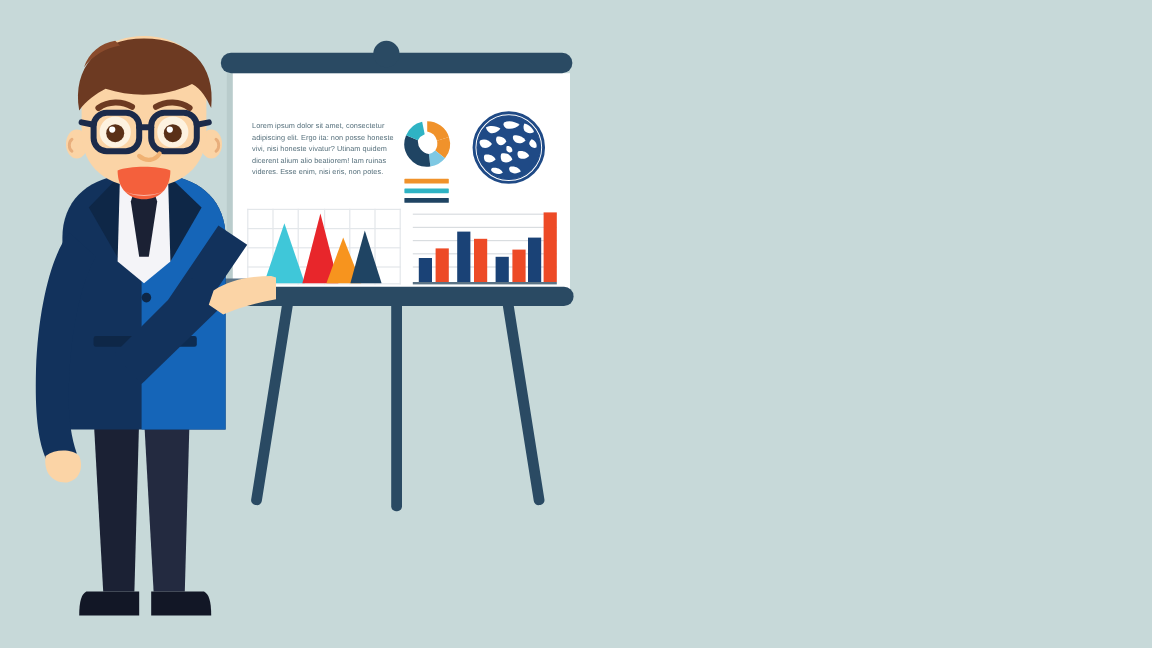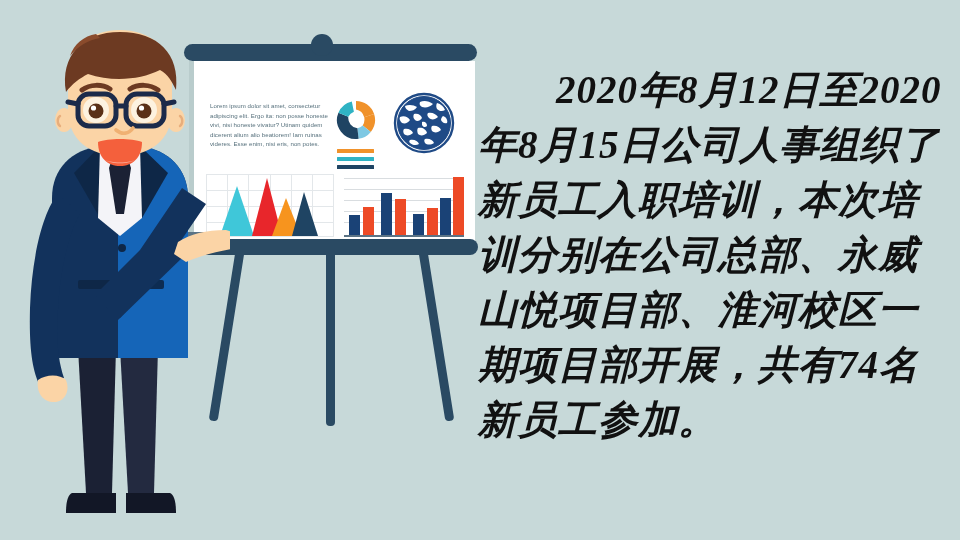--- a/index.html
+++ b/index.html
@@ -336,17 +336,14 @@
         <path d="M164,86 L174,84" stroke="#1b2a4a" stroke-width="5" stroke-linecap="round"></path>
       </g>
 
       <path d="M116,112 C122,117 129,116 133,110" fill="none" stroke="#f0b173" stroke-width="3.6" stroke-linecap="round"></path>
 
       <path d="M98,124 C108,120 132,120 142,124 C142,140 132,148 120,148 C108,148 98,140 98,124 Z" fill="#f4603c"></path>
       <path d="M102,140 C110,147 130,147 138,140 C132,146 108,146 102,140 Z" fill="#ffffff" opacity="0.55"></path>
     </g>
   </svg>
 
-  <div id="text-panel">
-    <p id="body-text" style="color: rgb(17, 17, 17);">2020年8月12日至2020年8月15日公司人事组织了新员工入职培训，本次培训分别在公司总部、永威山悦项目部、淮河校区一期项目部开展，共有74名新员工参加。</p>
-  </div>
 
 </div>
 
 </body></html>

